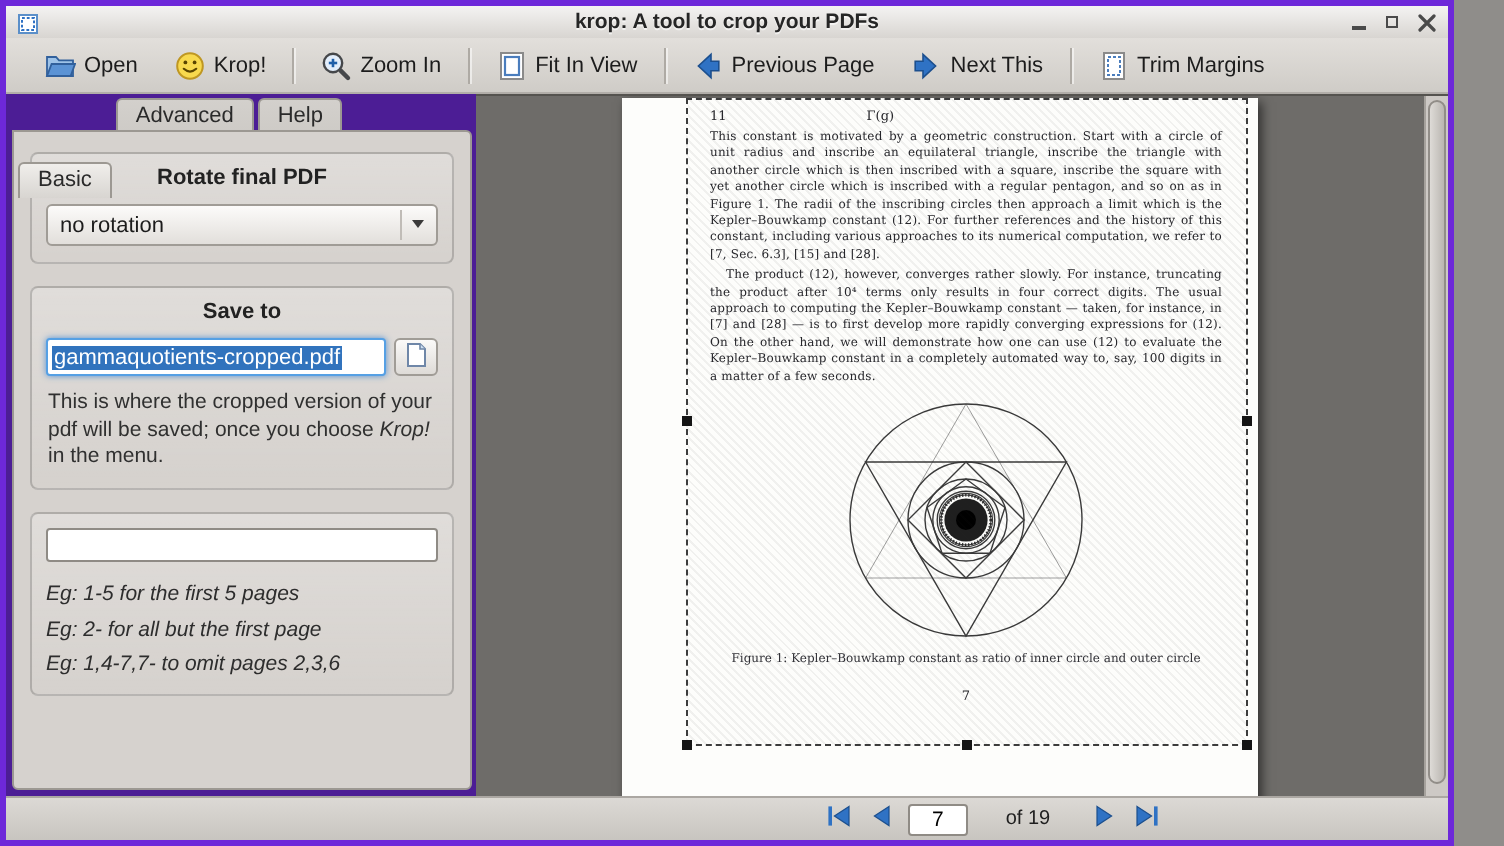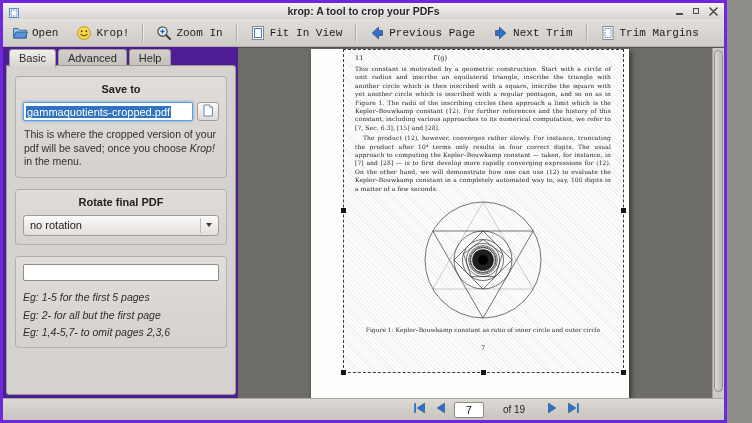--- a/index.html
+++ b/index.html
@@ -9,29 +9,29 @@
   
   .titlebar{position:absolute;top:0;left:0;right:0;height:16px;background:linear-gradient(#f4f3f2,#d8d5d1);border-bottom:1px solid #bdb9b4;}
   .win-icon{position:absolute;left:5px;top:2px;width:12px;height:12px;}
   .title{line-height:16px;text-align:center;font-size:10.5px;font-weight:bold;color:#262626;text-shadow:0 1px 0 rgba(255,255,255,.6);}
   .win-controls{position:absolute;right:5px;top:2px;display:flex;gap:5px;}
   .wbtn{width:12px;height:12px;display:flex;align-items:center;justify-content:center;background:none;border:none;padding:0;}
   .glyph-min{width:7px;height:2px;background:#4a4a4a;margin-top:5px;}
   .glyph-max{width:6px;height:6px;border:1.5px solid #4a4a4a;box-sizing:border-box;}
 
   
-  .toolbar{position:absolute;top:16px;left:0;right:0;height:28px;background:linear-gradient(#e2dfdb,#cfccc7);border-bottom:1px solid #b2aea9;display:flex;align-items:center;box-sizing:border-box;font-family:Liberation Mono, monospace;}
+  .toolbar{position:absolute;top:16px;left:0;right:0;height:28px;background:linear-gradient(#e2dfdb,#cfccc7);border-bottom:1px solid #b2aea9;display:flex;align-items:center;padding-left:10px;box-sizing:border-box;}
   .tbtn{display:flex;align-items:center;gap:4px;padding:3px 7px;margin:0 1px;background:none;border:1px solid transparent;border-radius:3px;font-family:inherit;font-size:11px;color:#1c1c1c;}
   .ticon{width:16px;height:16px;display:inline-block;}
   .tsep{width:1px;height:18px;background:#aeaaa4;box-shadow:1px 0 0 rgba(255,255,255,.55);margin:0 4px;}
 
   
   .tabs{position:absolute;top:46px;left:6px;display:flex;}
   .tab{padding:2px 9px 3px;font-size:11px;color:#2a2a2a;background:linear-gradient(#d3d0cc,#c3c0bb);border:1px solid #9c9892;border-bottom:none;border-radius:3px 3px 0 0;margin-right:2px;cursor:default;}
-  .tab.active{background:linear-gradient(#f0eeeb,#d8d5d1);position:relative;z-index:2;}
+  .tab.active{background:linear-gradient(#f0eeeb,#d8d5d1);position:relative;z-index:2;margin-top:32px;}
   .panel{position:absolute;top:62px;left:3px;width:230px;bottom:25px;border:1px solid #9c9892;border-radius:0 3px 3px 3px;background:#d6d2ce;box-sizing:border-box;padding:10px 8px;z-index:1;}
 
   .group{border:1px solid rgba(0,0,0,.18);border-radius:4px;padding:6px 7px 8px;margin-bottom:11px;background:linear-gradient(rgba(255,255,255,.25),rgba(255,255,255,0));}
   .gtitle{text-align:center;font-size:11px;font-weight:bold;color:#222;margin:0 0 7px;}
   .row{display:flex;gap:4px;align-items:center;}
   .lineedit{flex:1;height:17px;background:#fff;border:1px solid #56a0e4;border-radius:2px;box-shadow:0 0 3px rgba(72,138,210,.9);display:flex;align-items:center;padding:0 2px;overflow:hidden;}
   .seltext{font-size:11px;color:#fff;background:#3173bd;padding:0 1px;white-space:nowrap;}
   .mini-btn{width:22px;height:19px;border:1px solid #a09c96;border-radius:3px;background:linear-gradient(#fbfaf9,#dedbd7);display:flex;align-items:center;justify-content:center;padding:0;}
   .help{font-size:10.5px;color:#303030;line-height:1.3;margin:7px 1px 0;}
   .combo{height:19px;border:1px solid #a09c96;border-radius:3px;background:linear-gradient(#fcfbfa,#e2dfdb);display:flex;align-items:center;font-size:11px;color:#1c1c1c;padding-left:6px;position:relative;}
@@ -137,70 +137,70 @@
     <button class="tbtn">
       <span class="ticon"><svg width="16" height="16" viewBox="0 0 16 16">
             <path d="M9.5 2.2 L3.2 8 L9.5 13.8 L9.5 10.4 L13.4 10.4 L13.4 5.6 L9.5 5.6 Z" fill="#2f72c4" stroke="#1c4f8e" stroke-width="0.8"></path>
           </svg></span>
       <span>Previous Page</span>
     </button>
     <button class="tbtn">
       <span class="ticon"><svg width="16" height="16" viewBox="0 0 16 16">
             <path d="M6.5 2.2 L12.8 8 L6.5 13.8 L6.5 10.4 L2.6 10.4 L2.6 5.6 L6.5 5.6 Z" fill="#2f72c4" stroke="#1c4f8e" stroke-width="0.8"></path>
           </svg></span>
-      <span>Next Trim</span>
+      <span>Next This</span>
     </button>
     <span class="tsep"></span>
     <button class="tbtn">
       <span class="ticon"><svg width="16" height="16" viewBox="0 0 16 16">
             <rect x="3" y="1.5" width="10" height="13" fill="#fff" stroke="#8a8a8a" stroke-width="1"></rect>
             <rect x="5" y="3.5" width="6" height="9" fill="none" stroke="#4a7dbd" stroke-width="1" stroke-dasharray="1.5 1"></rect>
           </svg></span>
       <span>Trim Margins</span>
     </button>
   </div>
 
   <div class="tabs">
     <div class="tab active"><span>Basic</span></div>
     <div class="tab"><span>Advanced</span></div>
     <div class="tab"><span>Help</span></div>
   </div>
 
   <div class="panel">
+
+    <div class="group">
+      <div class="gtitle">Rotate final PDF</div>
+      <div class="combo">
+        <span>no rotation</span>
+        <span class="combo-sep"></span>
+        <span class="combo-arrow"></span>
+      </div>
+    </div>
 
     <div class="group">
       <div class="gtitle">Save to</div>
       <div class="row">
         <div class="lineedit">
           <span class="seltext">gammaquotients-cropped.pdf</span>
         </div>
         <button class="mini-btn">
           <span><svg width="12" height="13" viewBox="0 0 12 13">
                 <path d="M2 1 L8 1 L10.5 3.5 L10.5 12 L2 12 Z" fill="#fff" stroke="#6f87a8" stroke-width="1"></path>
                 <path d="M8 1 L8 3.5 L10.5 3.5" fill="#cfe0f2" stroke="#6f87a8" stroke-width="0.8"></path>
               </svg></span>
         </button>
       </div>
       <p class="help"><span>This is where the cropped version of your pdf will be saved; once you choose </span><em>Krop!</em><span> in the menu.</span></p>
     </div>
 
     <div class="group">
-      <div class="gtitle">Rotate final PDF</div>
-      <div class="combo">
-        <span>no rotation</span>
-        <span class="combo-sep"></span>
-        <span class="combo-arrow"></span>
-      </div>
-    </div>
-
-    <div class="group">
       <input class="pages-input" value="" style="">
       <div class="eg"><em>Eg:</em><span> 1-5 for the first 5 pages</span></div>
       <div class="eg"><em>Eg:</em><span> 2- for all but the first page</span></div>
-      <div class="eg"><em>Eg:</em><span> 1,4-5,7- to omit pages 2,3,6</span></div>
+      <div class="eg"><em>Eg:</em><span> 1,4-7,7- to omit pages 2,3,6</span></div>
     </div>
 
   </div>
 
   <div class="viewer">
     <div class="page">
       <div class="page-inner">
         <div class="pdf-header">
           <span class="hl">11</span>
           <span>Γ(g)</span>

